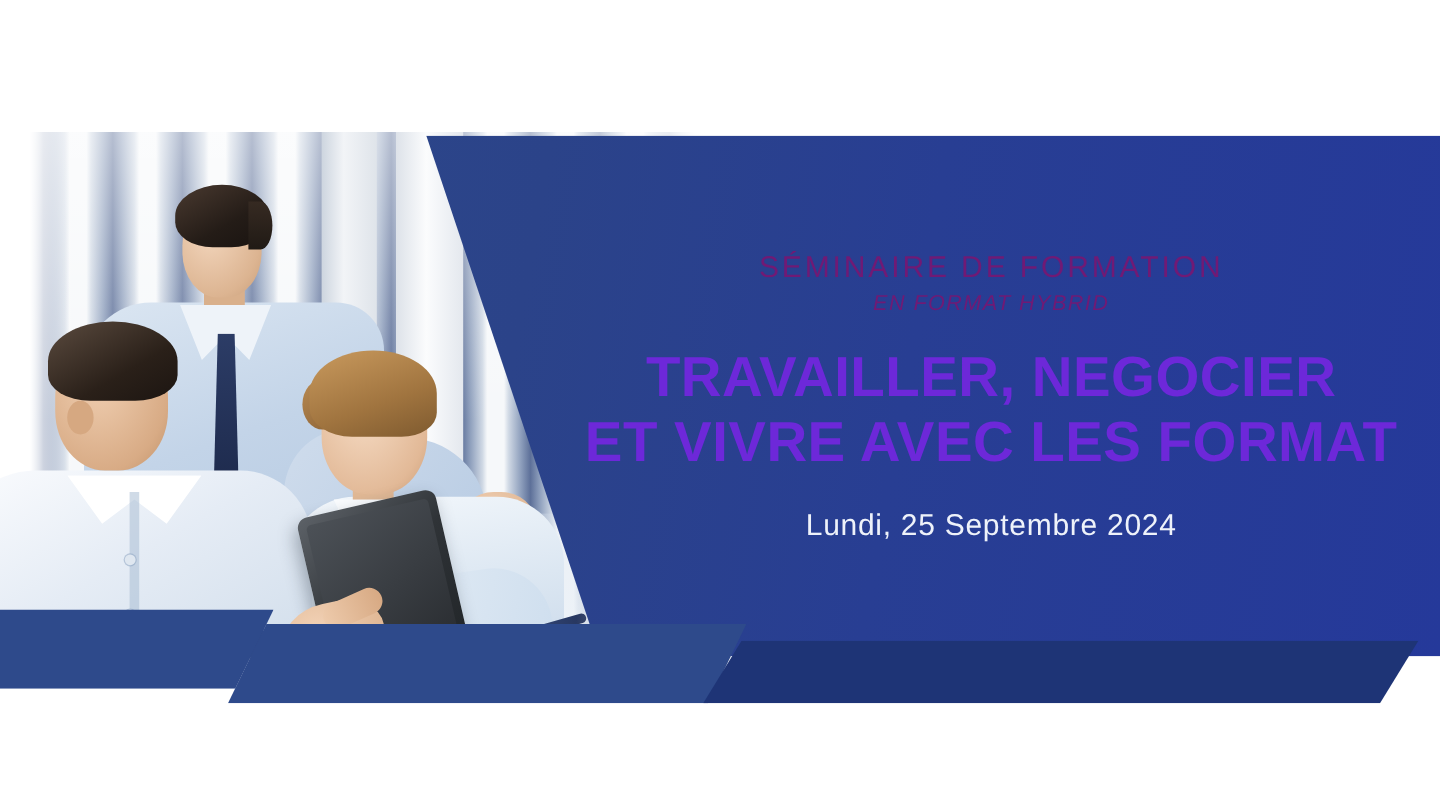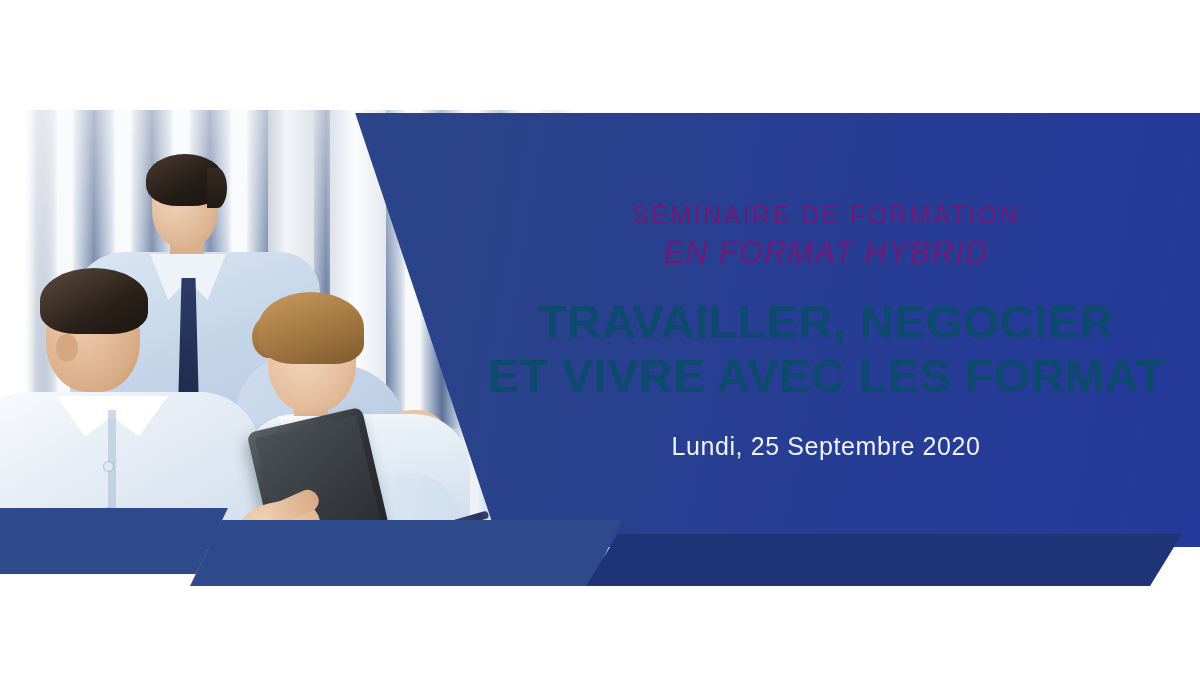--- a/index.html
+++ b/index.html
@@ -325,33 +325,33 @@
     font-weight: 400;
     letter-spacing: 2.4px;
     line-height: 1.28;
     color: #701a75;
     margin: 0;
     text-transform: uppercase;
   }
   .eyebrow .l2 { display: block; }
   .eyebrow-italic {
     display: block;
-    font-size: 31px;
+    font-size: 18px;
     font-weight: 400;
     font-style: italic;
     letter-spacing: 1.2px;
     margin-top: 2px;
   }
   .headline {
     margin: 22px 0 0 0;
     font-size: 47px;
     font-weight: 700;
     letter-spacing: 0.4px;
     line-height: 1.16;
-    color: #0c4a6e;
+    color: #6d28d9;
   }
   .headline .hl2 { display: block; }
   .event-date {
     margin: 28px 0 0 0;
     font-size: 25px;
     font-weight: 400;
     letter-spacing: 0.6px;
     color: #eef2fa;
   }
 </style>
@@ -421,17 +421,17 @@
     <div class="eyebrow">
       <span>SÉMINAIRE DE FORMATION</span>
       <span class="eyebrow-italic">EN FORMAT HYBRID</span>
     </div>
 
     <h1 class="headline">
       <span>TRAVAILLER, NEGOCIER</span>
       <span class="hl2">ET VIVRE AVEC LES FORMAT</span>
     </h1>
 
-    <div class="event-date">Lundi, 25 Septembre 2020</div>
+    <div class="event-date">Lundi, 25 Septembre 2024</div>
 
   </div>
 
 </div>
 
 </body></html>

